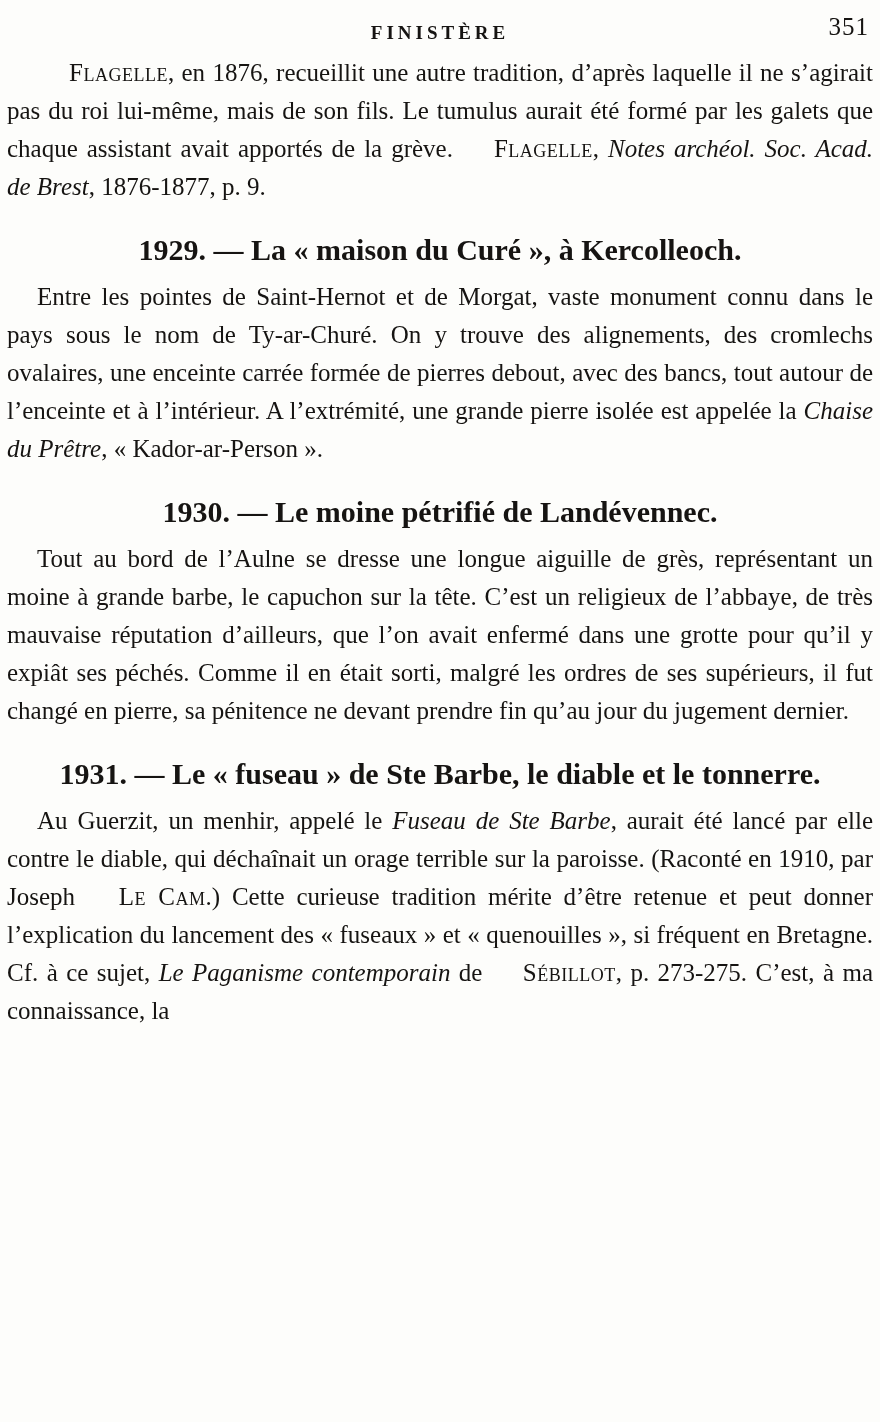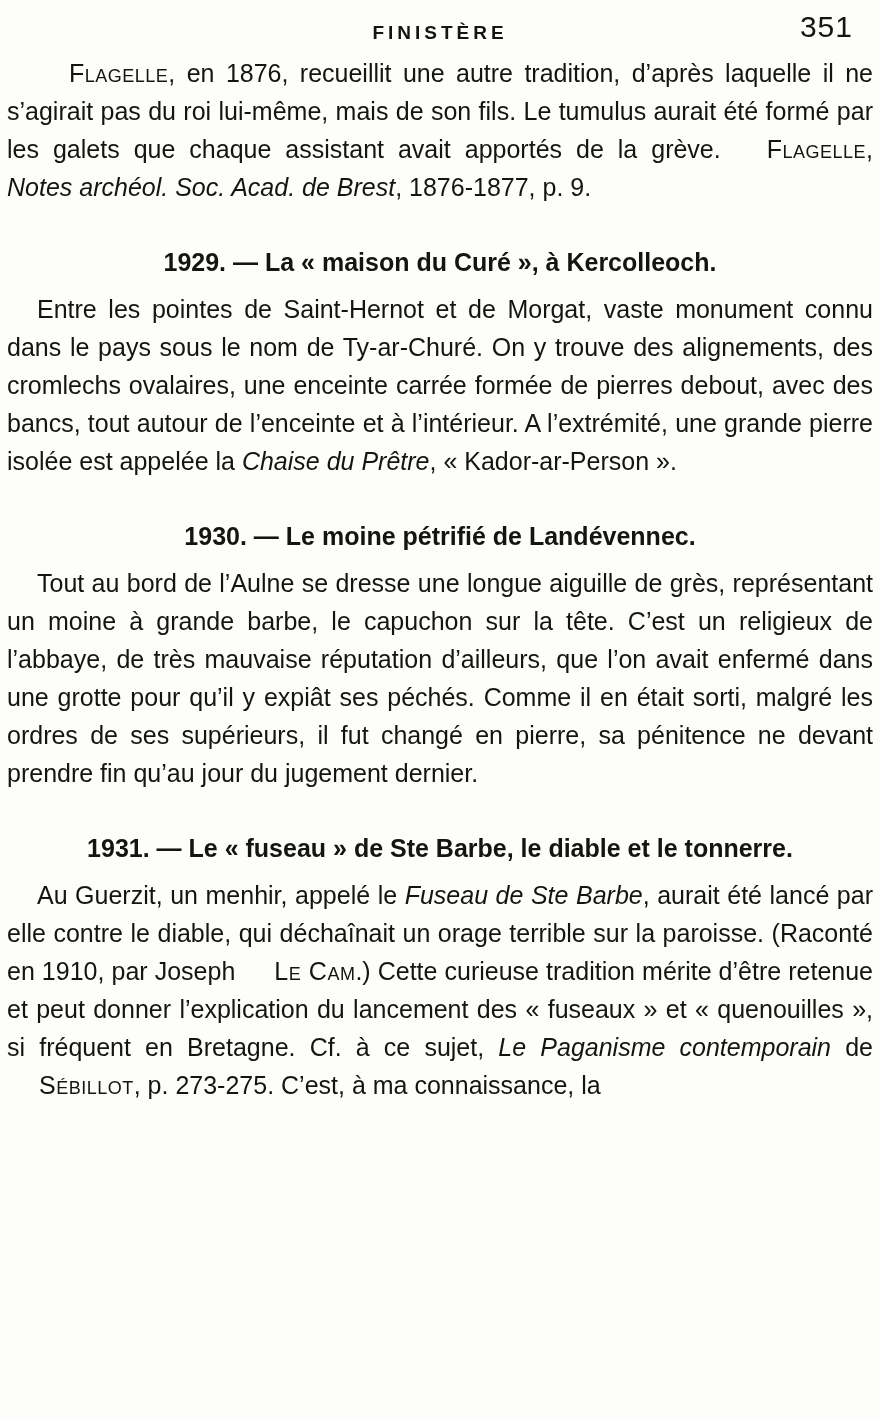--- a/index.html
+++ b/index.html
@@ -8,62 +8,62 @@
     background: #fdfdfb;
   }
   .page {
     position: relative;
     width: 880px;
     height: 1422px;
     box-sizing: border-box;
     padding: 8px 7px 4px 7px;
     background: #fdfdfb;
     color: #161412;
-    font-family: Liberation Sans, sans-serif;
+    font-family: Liberation Serif, serif;
     font-size: 25px;
     line-height: 38px;
     overflow: hidden;
     text-align: justify;
   }
   .running-header {
     position: relative;
     height: 34px;
     margin-bottom: 12px;
     text-align: center;
   }
   .header-title {
     display: inline-block;
     font-size: 19px;
     font-weight: bold;
     letter-spacing: 4px;
     padding-top: 6px;
   }
   .page-number {
     position: absolute;
-    right: 20px;
+    right: 4px;
     top: 0;
-    font-size: 30px;
+    font-size: 25px;
     font-weight: normal;
     letter-spacing: 1px;
   }
   .paragraph {
     margin: 0;
     text-align: justify;
     hyphens: auto;
   }
   .paragraph.indent {
     text-indent: 30px;
   }
   .seg-italic { font-style: italic; }
   .seg-smallcaps { font-variant: small-caps; letter-spacing: 0.5px; margin-left: 32px; }
   .entry-heading {
     text-align: center;
     font-weight: bold;
-    font-size: 25px;
-    margin: 40px 0 12px 0;
+    font-size: 30px;
+    margin: 28px 0 12px 0;
     line-height: 32px;
     text-indent: 0;
   }
   .entry-subheading {
     text-align: center;
     font-weight: bold;
     font-size: 21.5px;
     margin: 0 0 30px 0;
     line-height: 28px;
     text-indent: 0;

